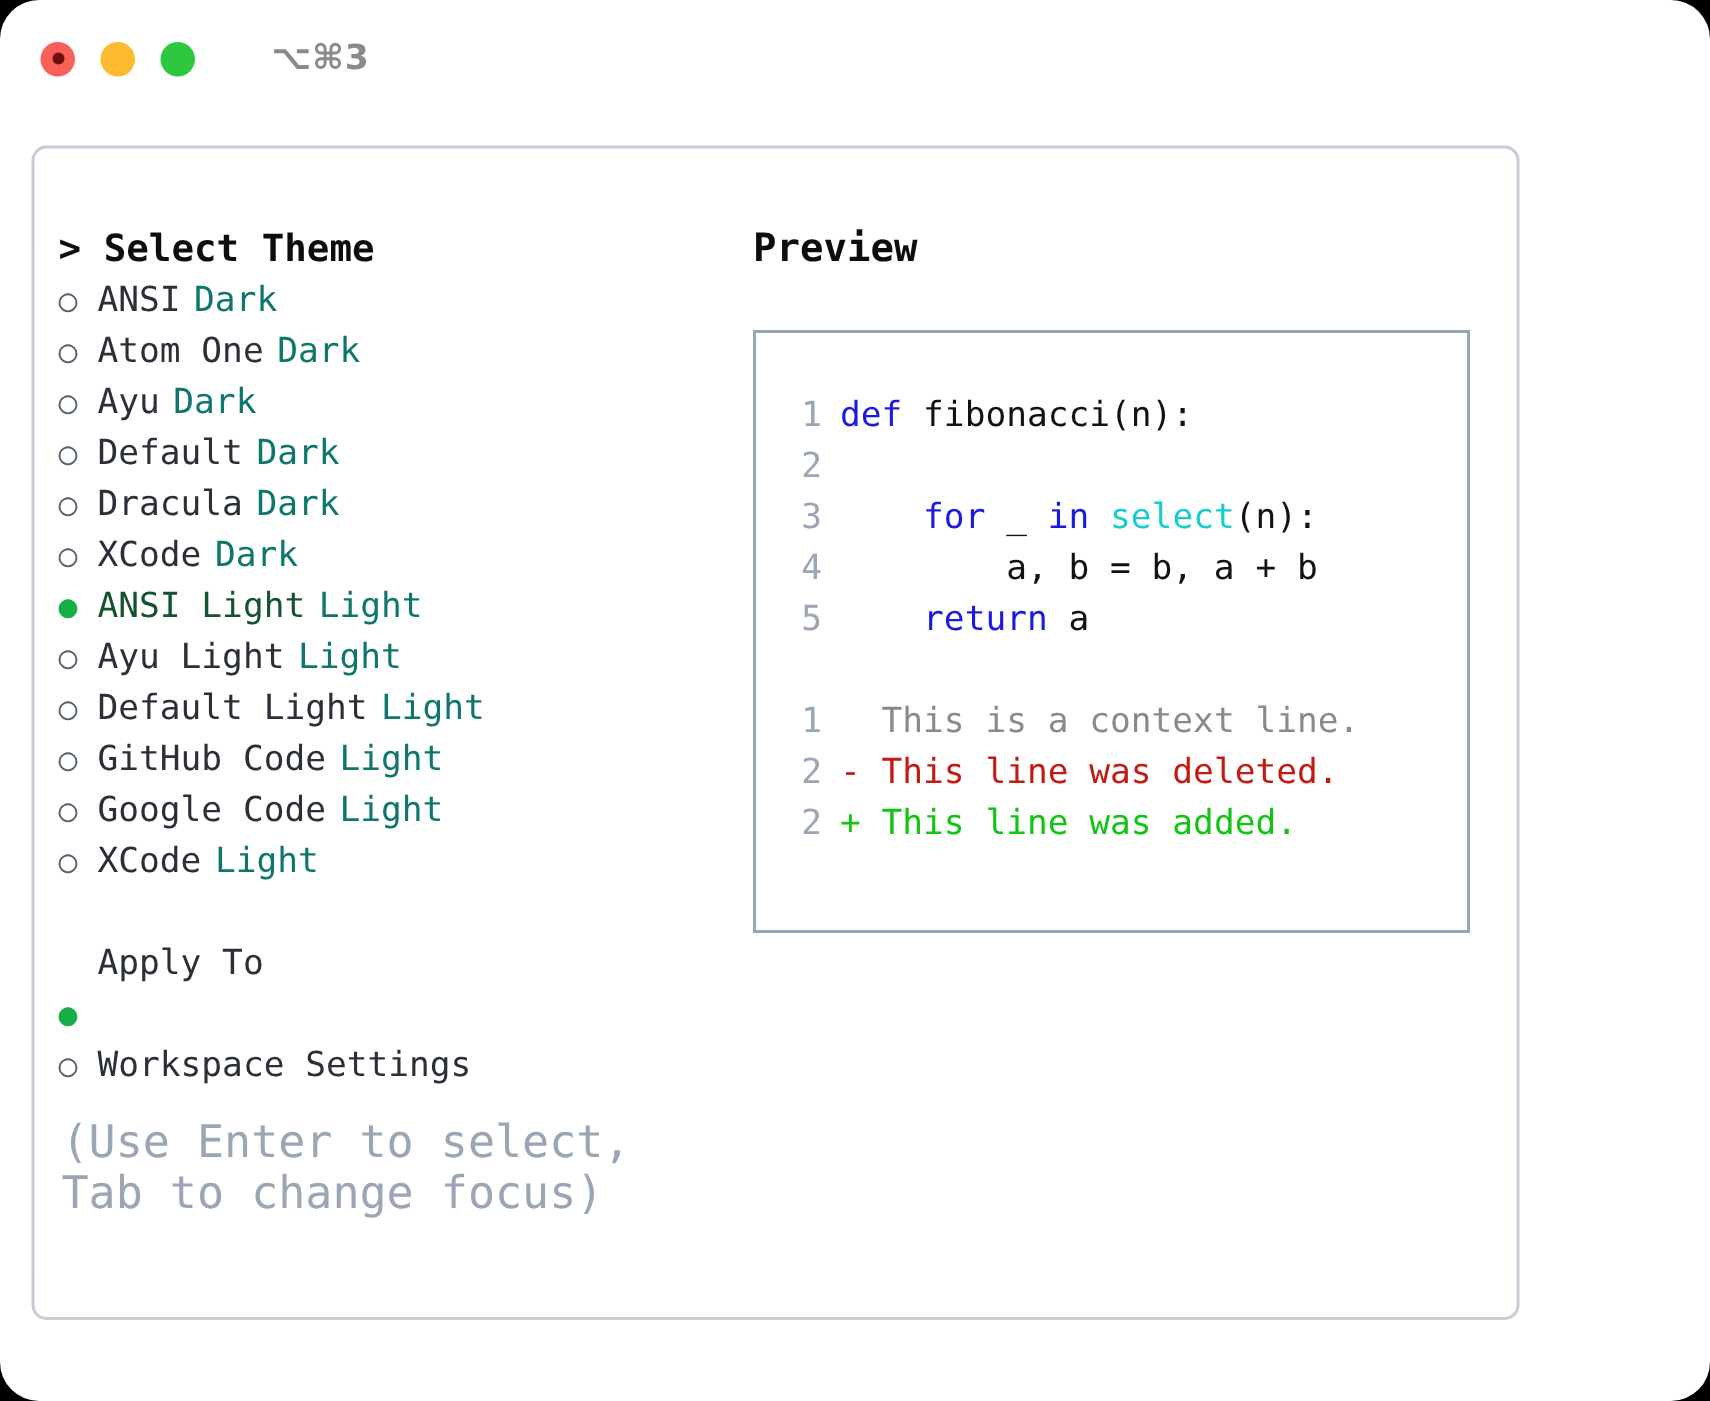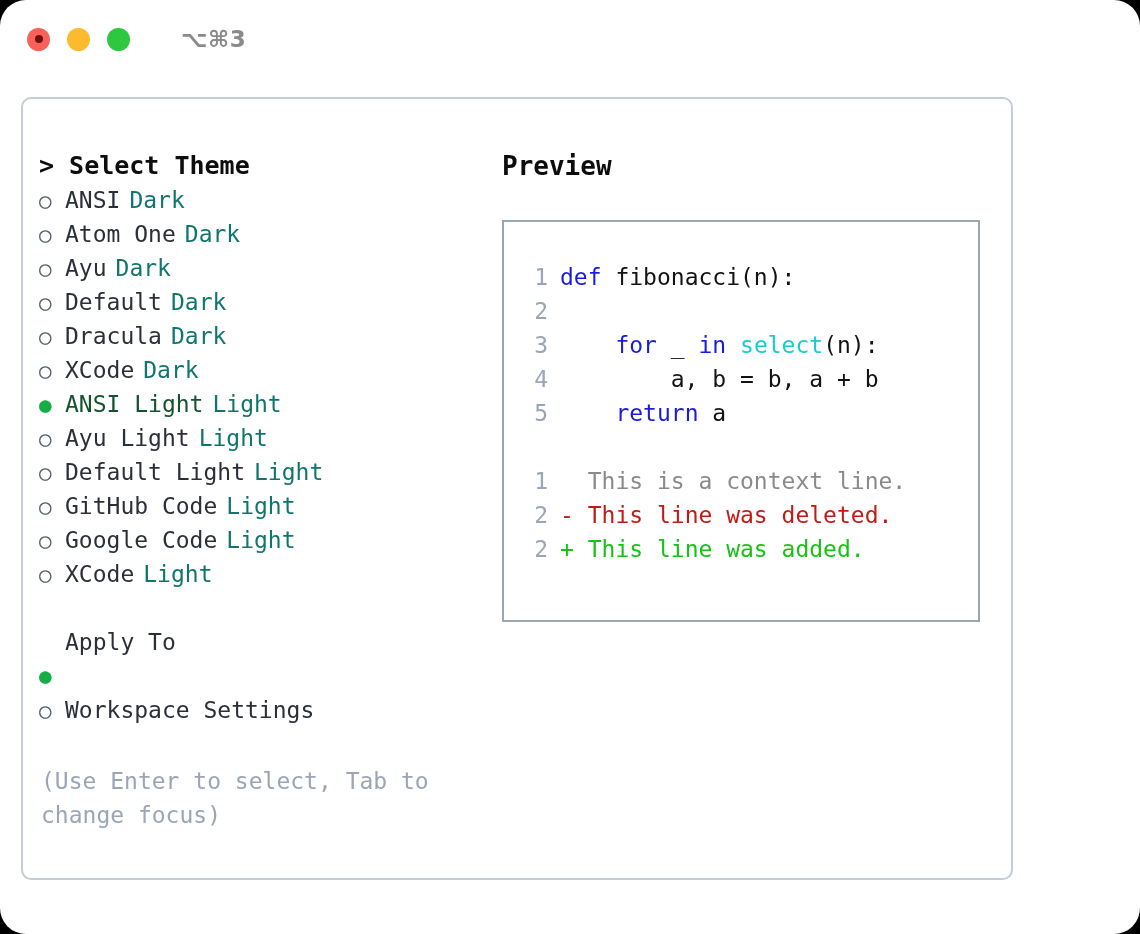--- a/index.html
+++ b/index.html
@@ -151,22 +151,22 @@
     align-items: baseline;
     height: 34px;
     font-size: 23px;
     line-height: 34px;
     white-space: pre;
     color: #2b2f38;
   }
   .group-heading .opt-marker { color: transparent; }
 
   .hint {
-    margin-top: 37px;
-    font-size: 23px;
+    margin-top: 18px;
+    font-size: 30px;
     line-height: 34px;
     color: #9aa5b5;
     width: 400px;
     padding-left: 2px;
   }
 
   
   .preview-box {
     margin-top: 37px;
     width: 478px;

